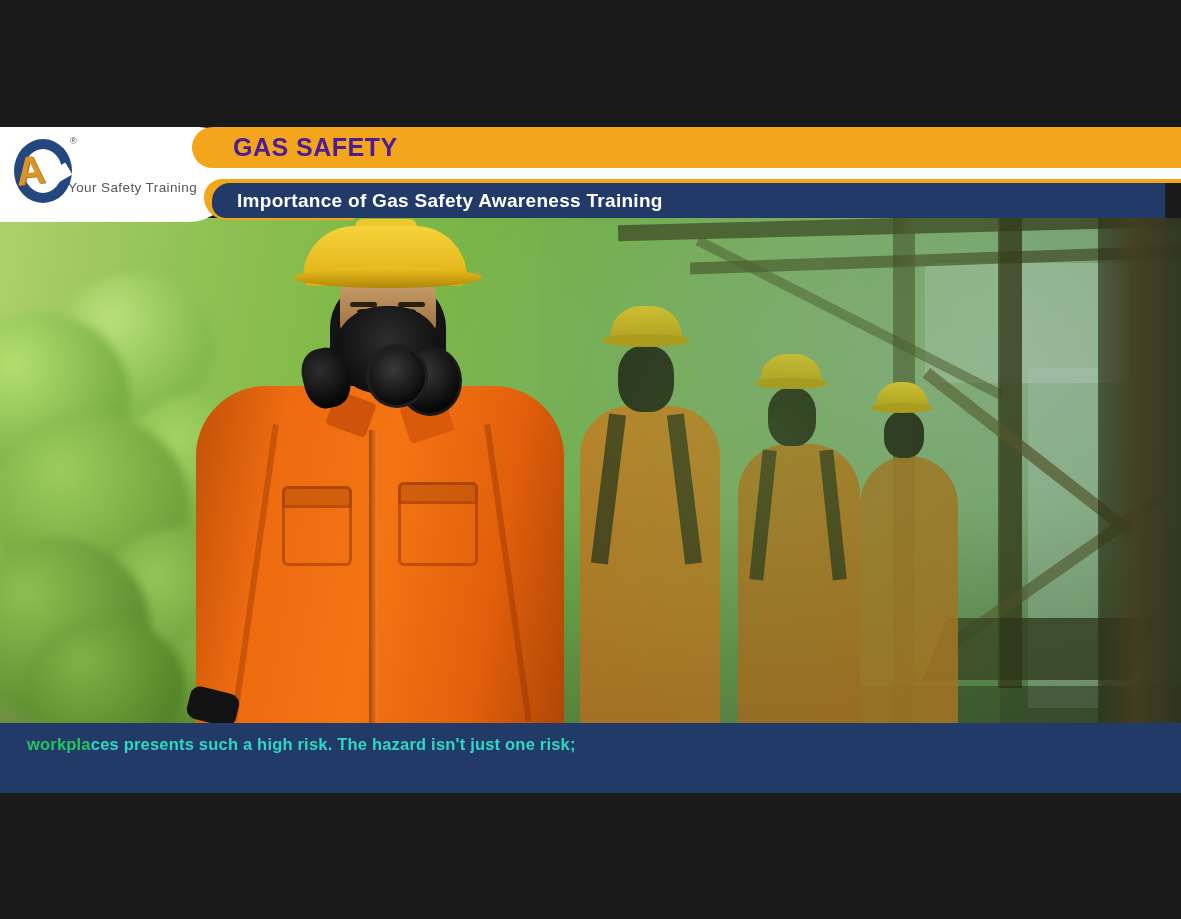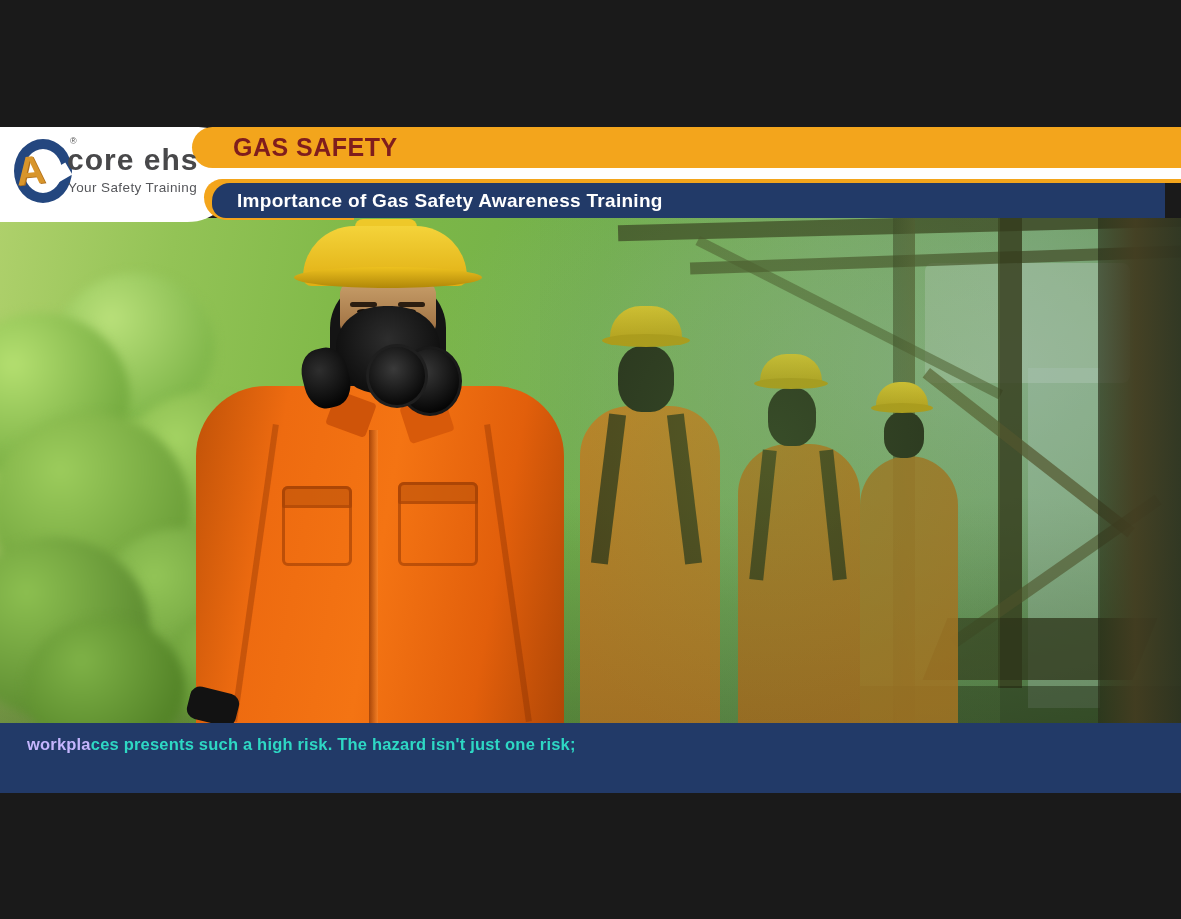--- a/index.html
+++ b/index.html
@@ -11,21 +11,21 @@
   .white-panel{
     position:absolute;left:0;top:127px;width:238px;height:95px;
     background:#ffffff;border-radius:0 48px 62px 0 / 0 54px 62px 0;z-index:4;
   }
   .band-orange{
     position:absolute;left:192px;right:0;top:127px;height:41px;
     background:#f3a51c;border-radius:21px 0 0 21px;z-index:6;
     display:flex;align-items:center;
   }
   .band-orange .title{
-    padding-left:41px;font-size:25px;font-weight:bold;color:#7f1d1d;
+    padding-left:41px;font-size:25px;font-weight:bold;color:#4c1d95;
     letter-spacing:.5px;
   }
   .white-strip{
     position:absolute;left:196px;right:0;top:168px;height:11px;
     background:#ffffff;z-index:5;
   }
   .orange-trim{
     position:absolute;left:204px;top:179px;width:150px;height:41px;
     background:#f3a51c;border-radius:24px 0 0 30px;z-index:5;
   }
@@ -150,21 +150,21 @@
   .fg-seamL{left:252px;top:205px;width:6px;height:300px;background:rgba(120,40,0,.32);transform:rotate(8deg);}
   .fg-seamR{left:505px;top:205px;width:6px;height:300px;background:rgba(120,40,0,.32);transform:rotate(-8deg);}
   .fg-glove{left:188px;top:472px;width:50px;height:33px;background:#121212;border-radius:10px;transform:rotate(14deg);}
   
   .caption-bar{
     position:absolute;left:0;top:723px;width:1181px;height:70px;background:#223a68;z-index:9;
   }
   .caption-text{
     position:absolute;left:27px;top:12px;font-size:16.5px;font-weight:bold;letter-spacing:.2px;
   }
-  .cap-prefix{color:#c4b5fd;}
+  .cap-prefix{color:#22c55e;}
   .cap-highlight{color:#2ed8c4;}
   
   .matte-top{position:absolute;left:0;top:0;width:1181px;height:127px;background:#1a1a1a;z-index:3;}
   .matte-bottom{position:absolute;left:0;top:793px;width:1181px;height:126px;background:#1a1a1a;z-index:3;}
 </style>
 </head>
 <body>
 
 <div id="screen">
 
@@ -264,21 +264,20 @@
   </div>
   <div class="band-navy">
     <span class="subtitle">Importance of Gas Safety Awareness Training</span>
   </div>
 
   <div class="logo">
     <div class="logo-ring"></div>
     <div class="logo-ring-gap"></div>
     <div class="logo-a">A</div>
     <div class="logo-reg">®</div>
-    <div class="logo-name">core ehs</div>
     <div class="logo-tagline">Your Safety Training</div>
   </div>
 
   <div class="caption-bar">
     <div class="caption-text">
       <span class="cap-prefix">workpla</span><span class="cap-highlight">ces presents such a high risk. The hazard isn't just one risk;</span>
     </div>
   </div>
 
 </div>

